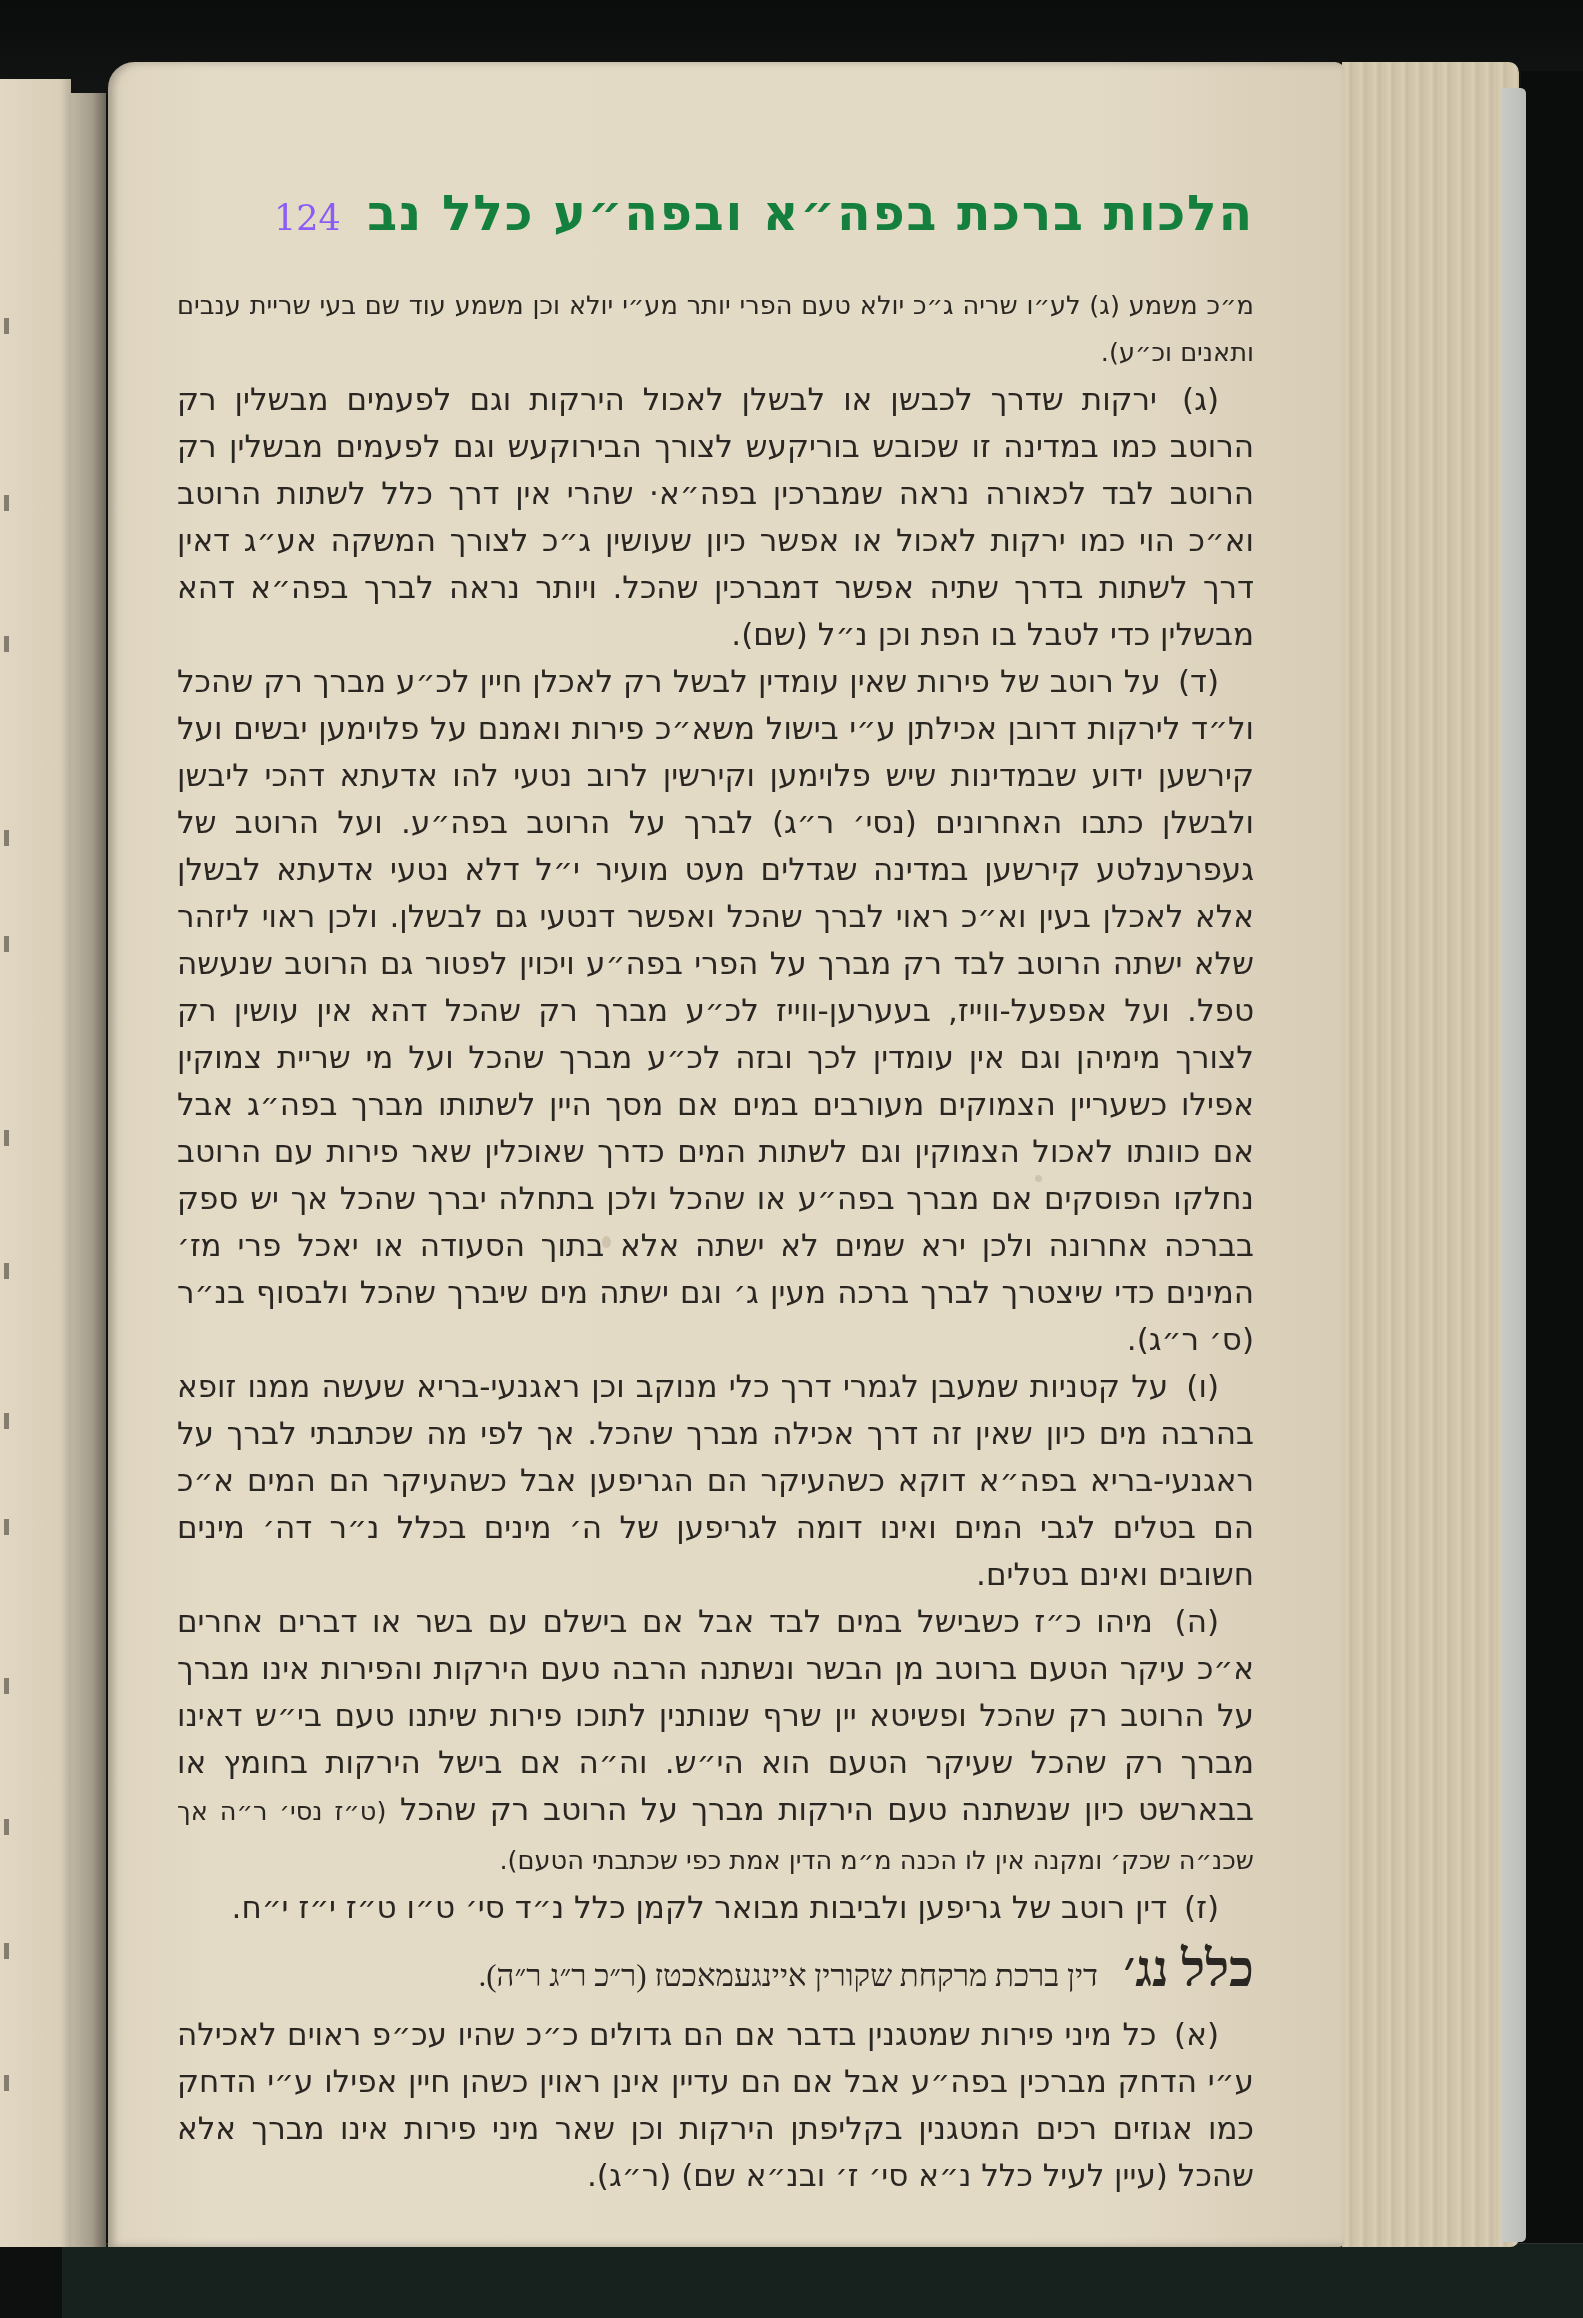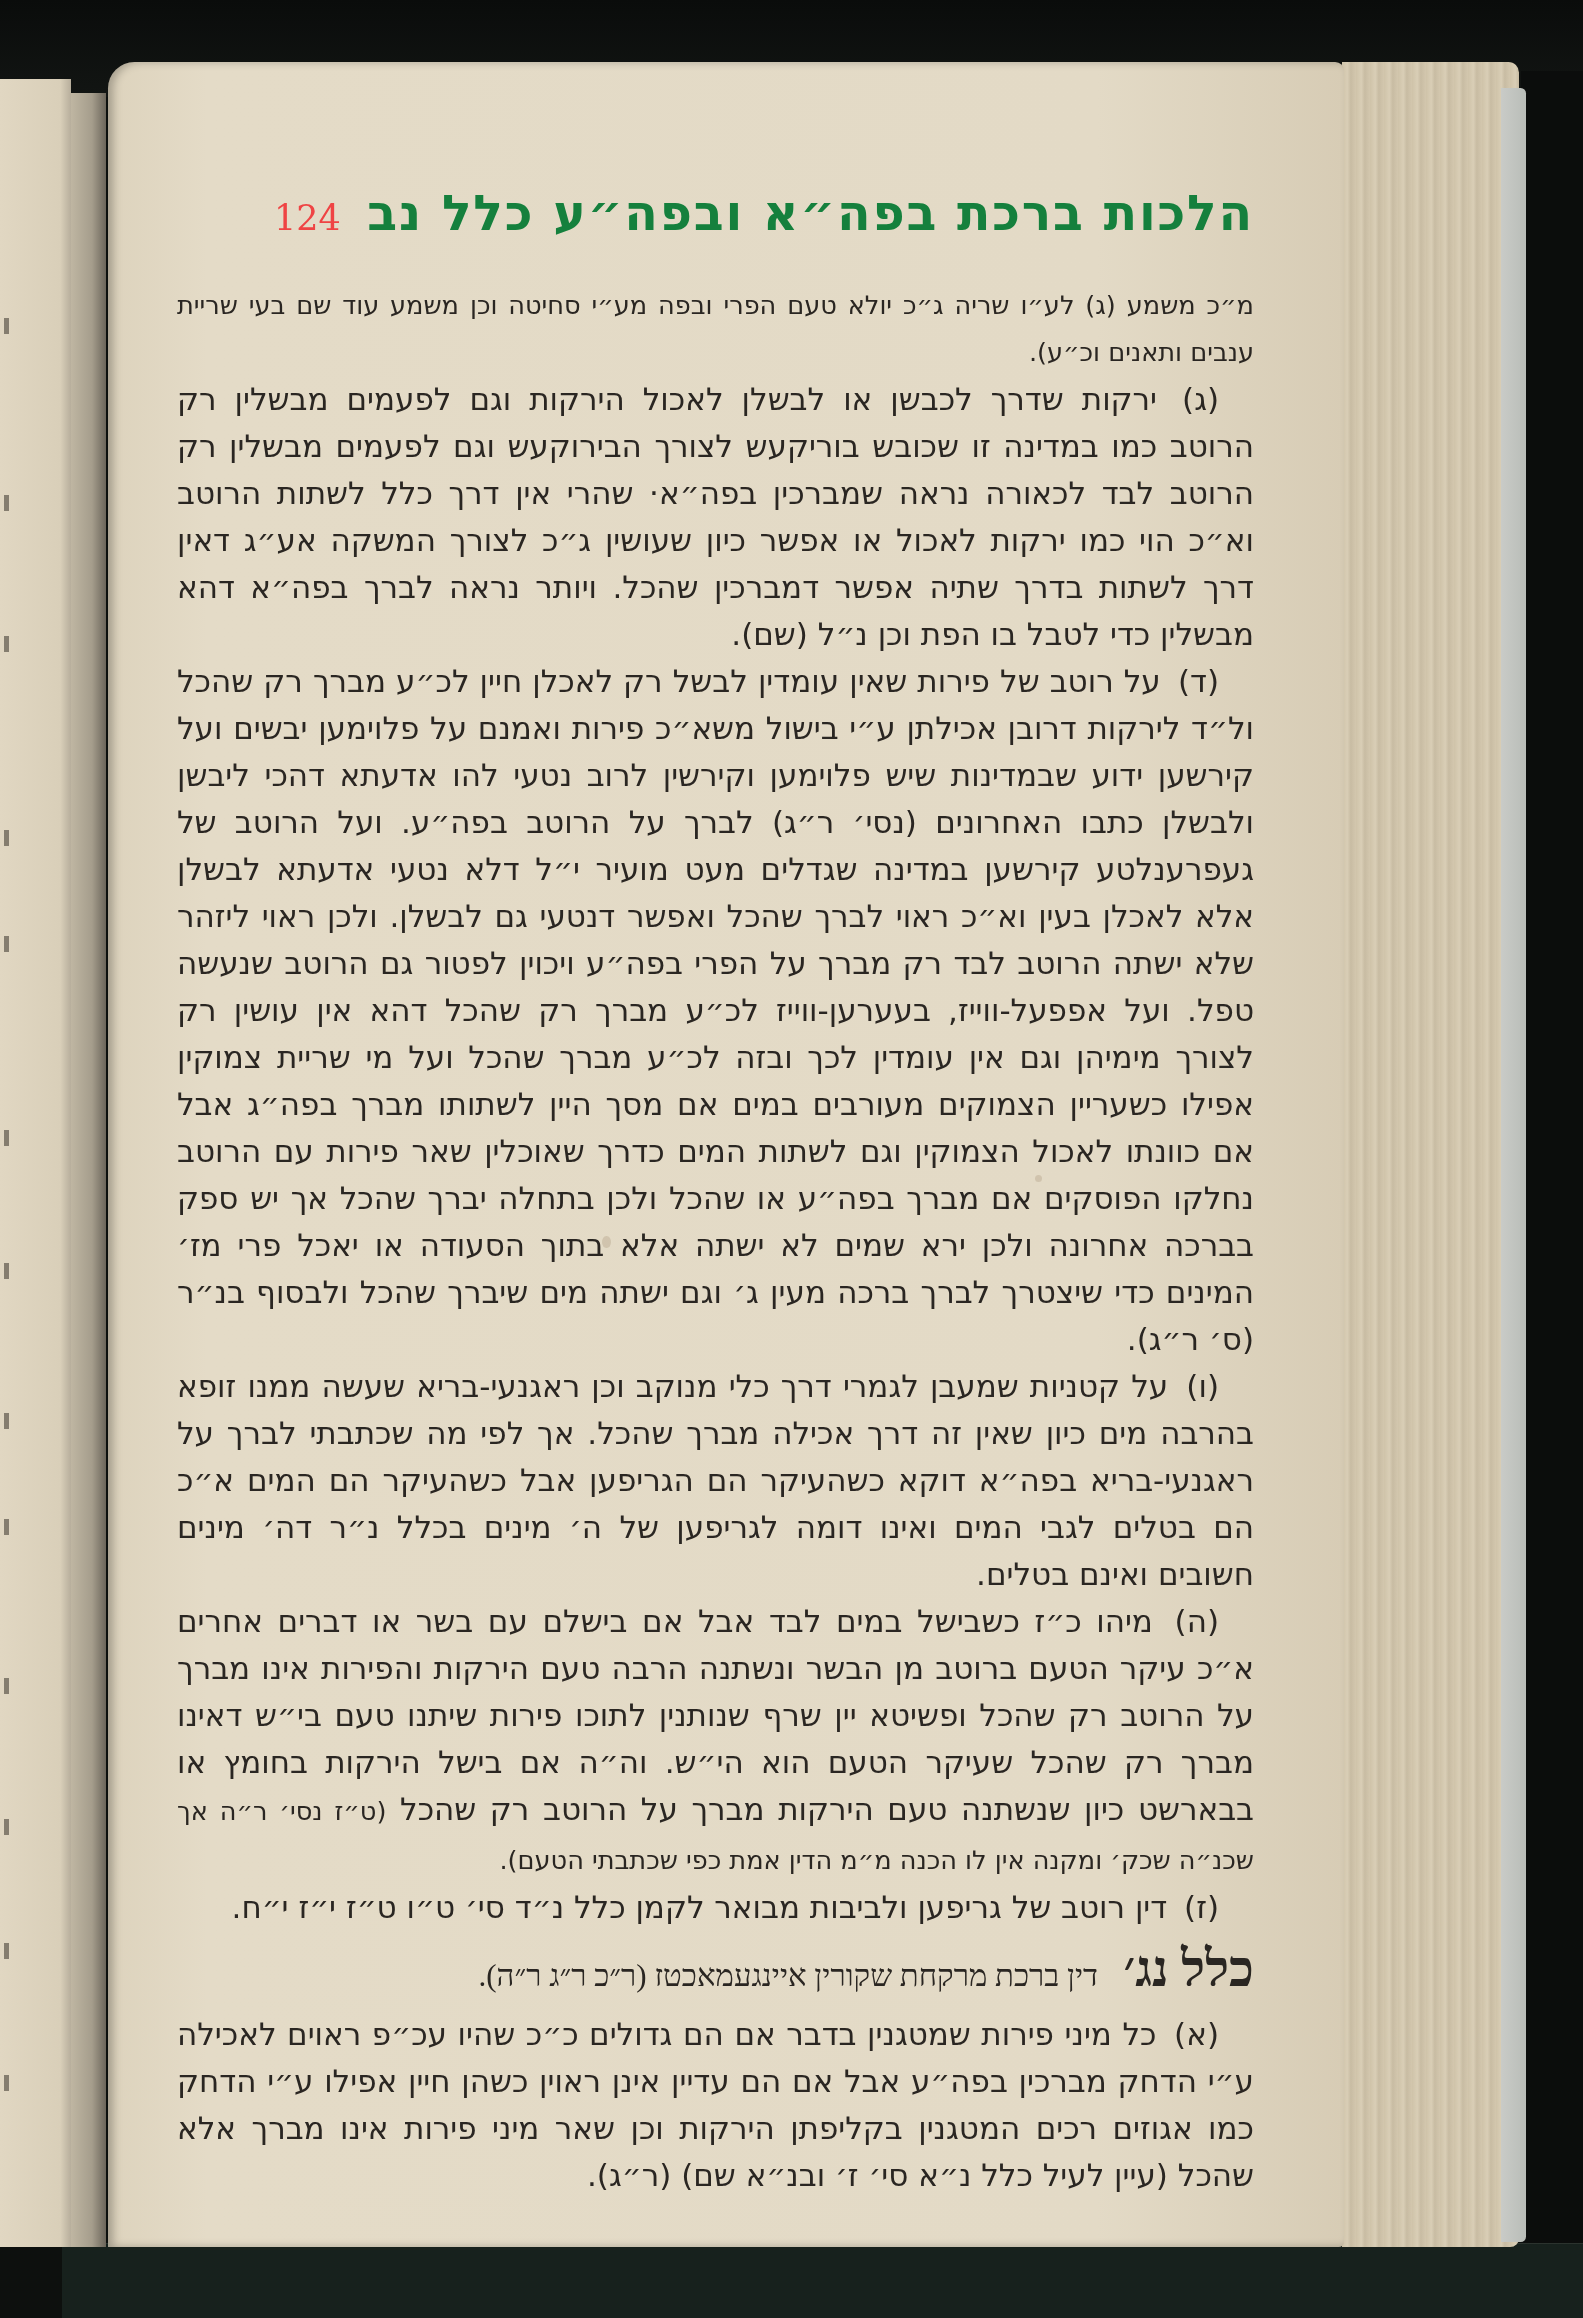--- a/index.html
+++ b/index.html
@@ -57,21 +57,21 @@
   .text-block {
     position: absolute; left: 177px; top: 185px; width: 1077px;
     direction: rtl; text-align: justify;
     color: #2a2622;
   }
   .header {
     display: flex; flex-direction: row; align-items: baseline;
     justify-content: flex-start; height: 97px; margin-top: 0;
   }
   .page-number {
-    font-family: "DejaVu Serif", serif; font-size: 35px; color: #ef4444;
+    font-family: "DejaVu Serif", serif; font-size: 35px; color: #8b5cf6;
     direction: ltr; margin-left: 97px; margin-right: 0; order: 0;
   }
   .running-head {
     font-family: "DejaVu Sans", sans-serif; font-weight: bold;
     font-size: 49px; letter-spacing: 1.8px; color: #15803d;
     margin-right: 0;
   }
   .para {
     font-family: "DejaVu Sans", sans-serif;
     font-size: 31px; line-height: 47px; margin: 0;
@@ -127,21 +127,21 @@
   <div class="stain" style="left:927px; top:1113px; width:7px; height:7px;"></div>
 </div>
 
 <div class="text-block">
   <div class="header">
     <span class="running-head">הלכות ברכת בפה״א ובפה״ע כלל נב</span>
     <span style="flex:1"></span>
     <span class="page-number">124</span>
   </div>
 
-  <p class="para small">מ״כ משמע (ג) לע״ו שריה ג״כ יולא טעם הפרי ובפה מע״י סחיטה וכן משמע עוד שם בעי שריית ענבים ותאנים וכ״ע).</p>
+  <p class="para small">מ״כ משמע (ג) לע״ו שריה ג״כ יולא טעם הפרי יותר מע״י יולא וכן משמע עוד שם בעי שריית ענבים ותאנים וכ״ע).</p>
 
   <p class="para indent">
     <span class="marker">(ג)</span>
     <span>ירקות שדרך לכבשן או לבשלן לאכול הירקות וגם לפעמים מבשלין רק הרוטב כמו במדינה זו שכובש בוריקעש לצורך הבירוקעש וגם לפעמים מבשלין רק הרוטב לבד לכאורה נראה שמברכין בפה״א· שהרי אין דרך כלל לשתות הרוטב וא״כ הוי כמו ירקות לאכול או אפשר כיון שעושין ג״כ לצורך המשקה אע״ג דאין דרך לשתות בדרך שתיה אפשר דמברכין שהכל. ויותר נראה לברך בפה״א דהא מבשלין כדי לטבל בו הפת וכן נ״ל (שם).</span>
   </p>
 
   <p class="para indent">
     <span class="marker">(ד)</span>
     <span>על רוטב של פירות שאין עומדין לבשל רק לאכלן חיין לכ״ע מברך רק שהכל ול״ד לירקות דרובן אכילתן ע״י בישול משא״כ פירות ואמנם על פלוימען יבשים ועל קירשען ידוע שבמדינות שיש פלוימען וקירשין לרוב נטעי להו אדעתא דהכי ליבשן ולבשלן כתבו האחרונים (נסי׳ ר״ג) לברך על הרוטב בפה״ע. ועל הרוטב של געפרענלטע קירשען במדינה שגדלים מעט מועיר י״ל דלא נטעי אדעתא לבשלן אלא לאכלן בעין וא״כ ראוי לברך שהכל ואפשר דנטעי גם לבשלן. ולכן ראוי ליזהר שלא ישתה הרוטב לבד רק מברך על הפרי בפה״ע ויכוין לפטור גם הרוטב שנעשה טפל. ועל אפפעל-ווייז, בעערען-ווייז לכ״ע מברך רק שהכל דהא אין עושין רק לצורך מימיהן וגם אין עומדין לכך ובזה לכ״ע מברך שהכל ועל מי שריית צמוקין אפילו כשעריין הצמוקים מעורבים במים אם מסך היין לשתותו מברך בפה״ג אבל אם כוונתו לאכול הצמוקין וגם לשתות המים כדרך שאוכלין שאר פירות עם הרוטב נחלקו הפוסקים אם מברך בפה״ע או שהכל ולכן בתחלה יברך שהכל אך יש ספק בברכה אחרונה ולכן ירא שמים לא ישתה אלא בתוך הסעודה או יאכל פרי מז׳ המינים כדי שיצטרך לברך ברכה מעין ג׳ וגם ישתה מים שיברך שהכל ולבסוף בנ״ר (ס׳ ר״ג).</span>
   </p>

